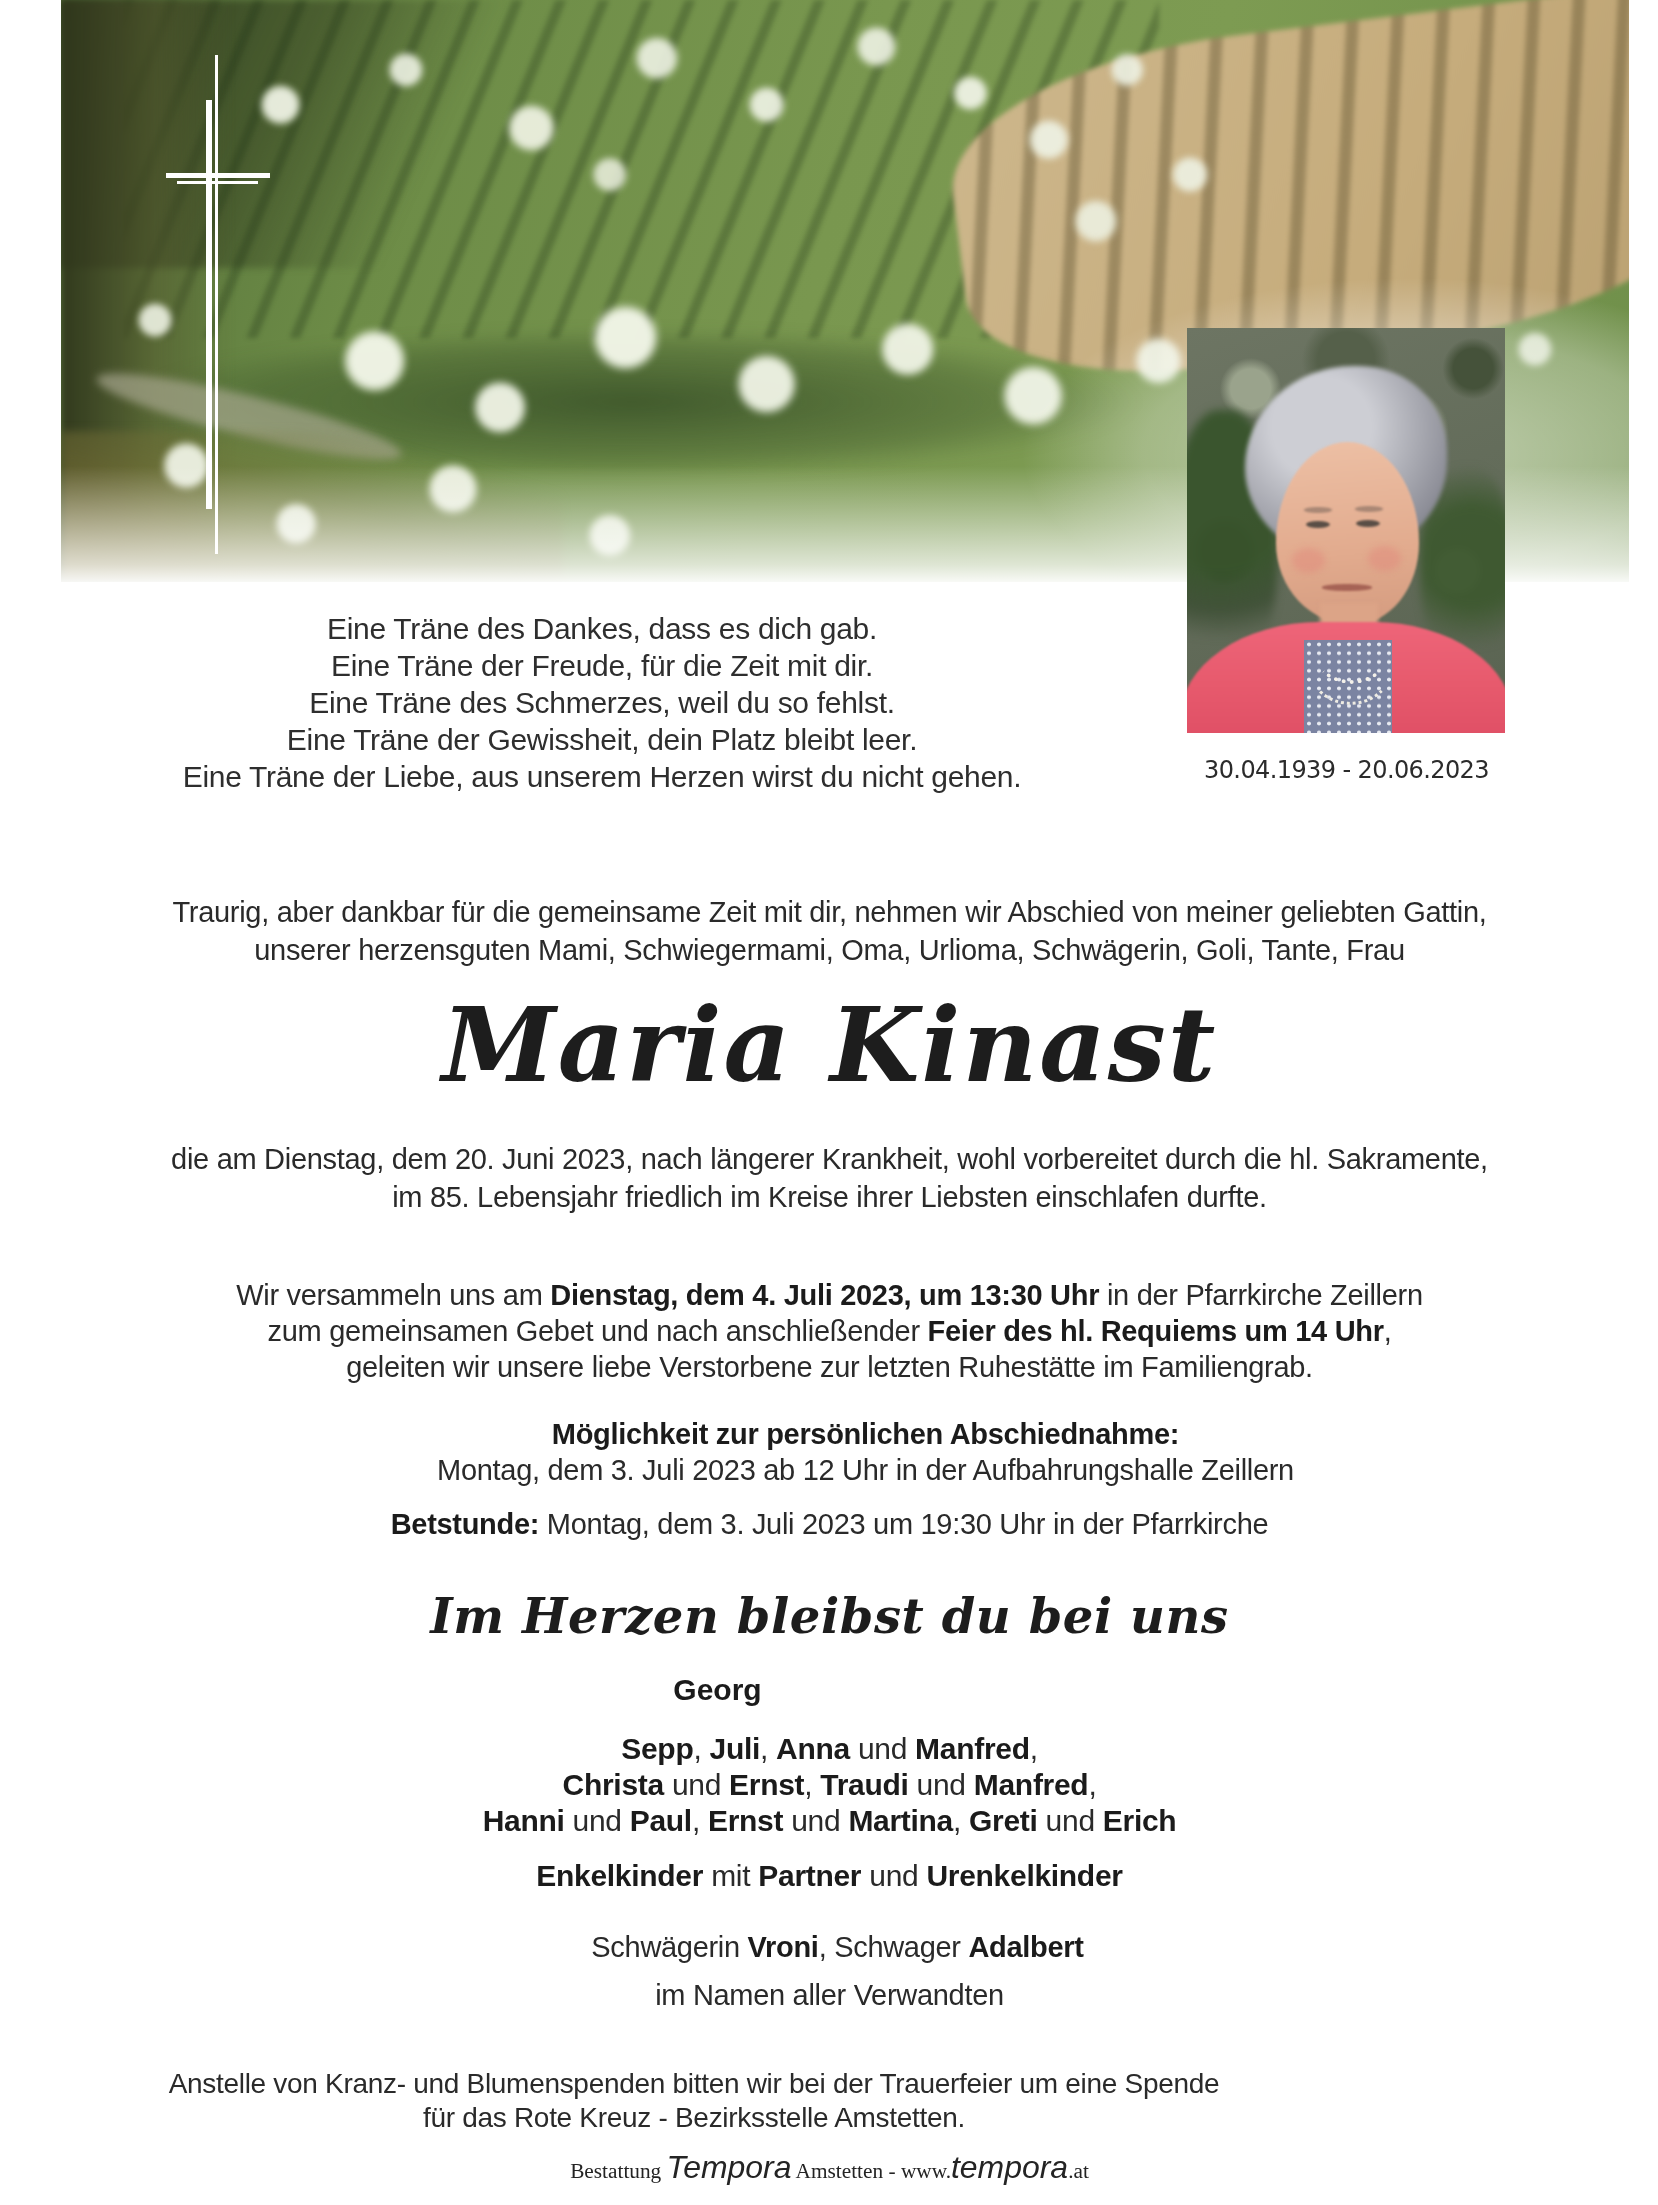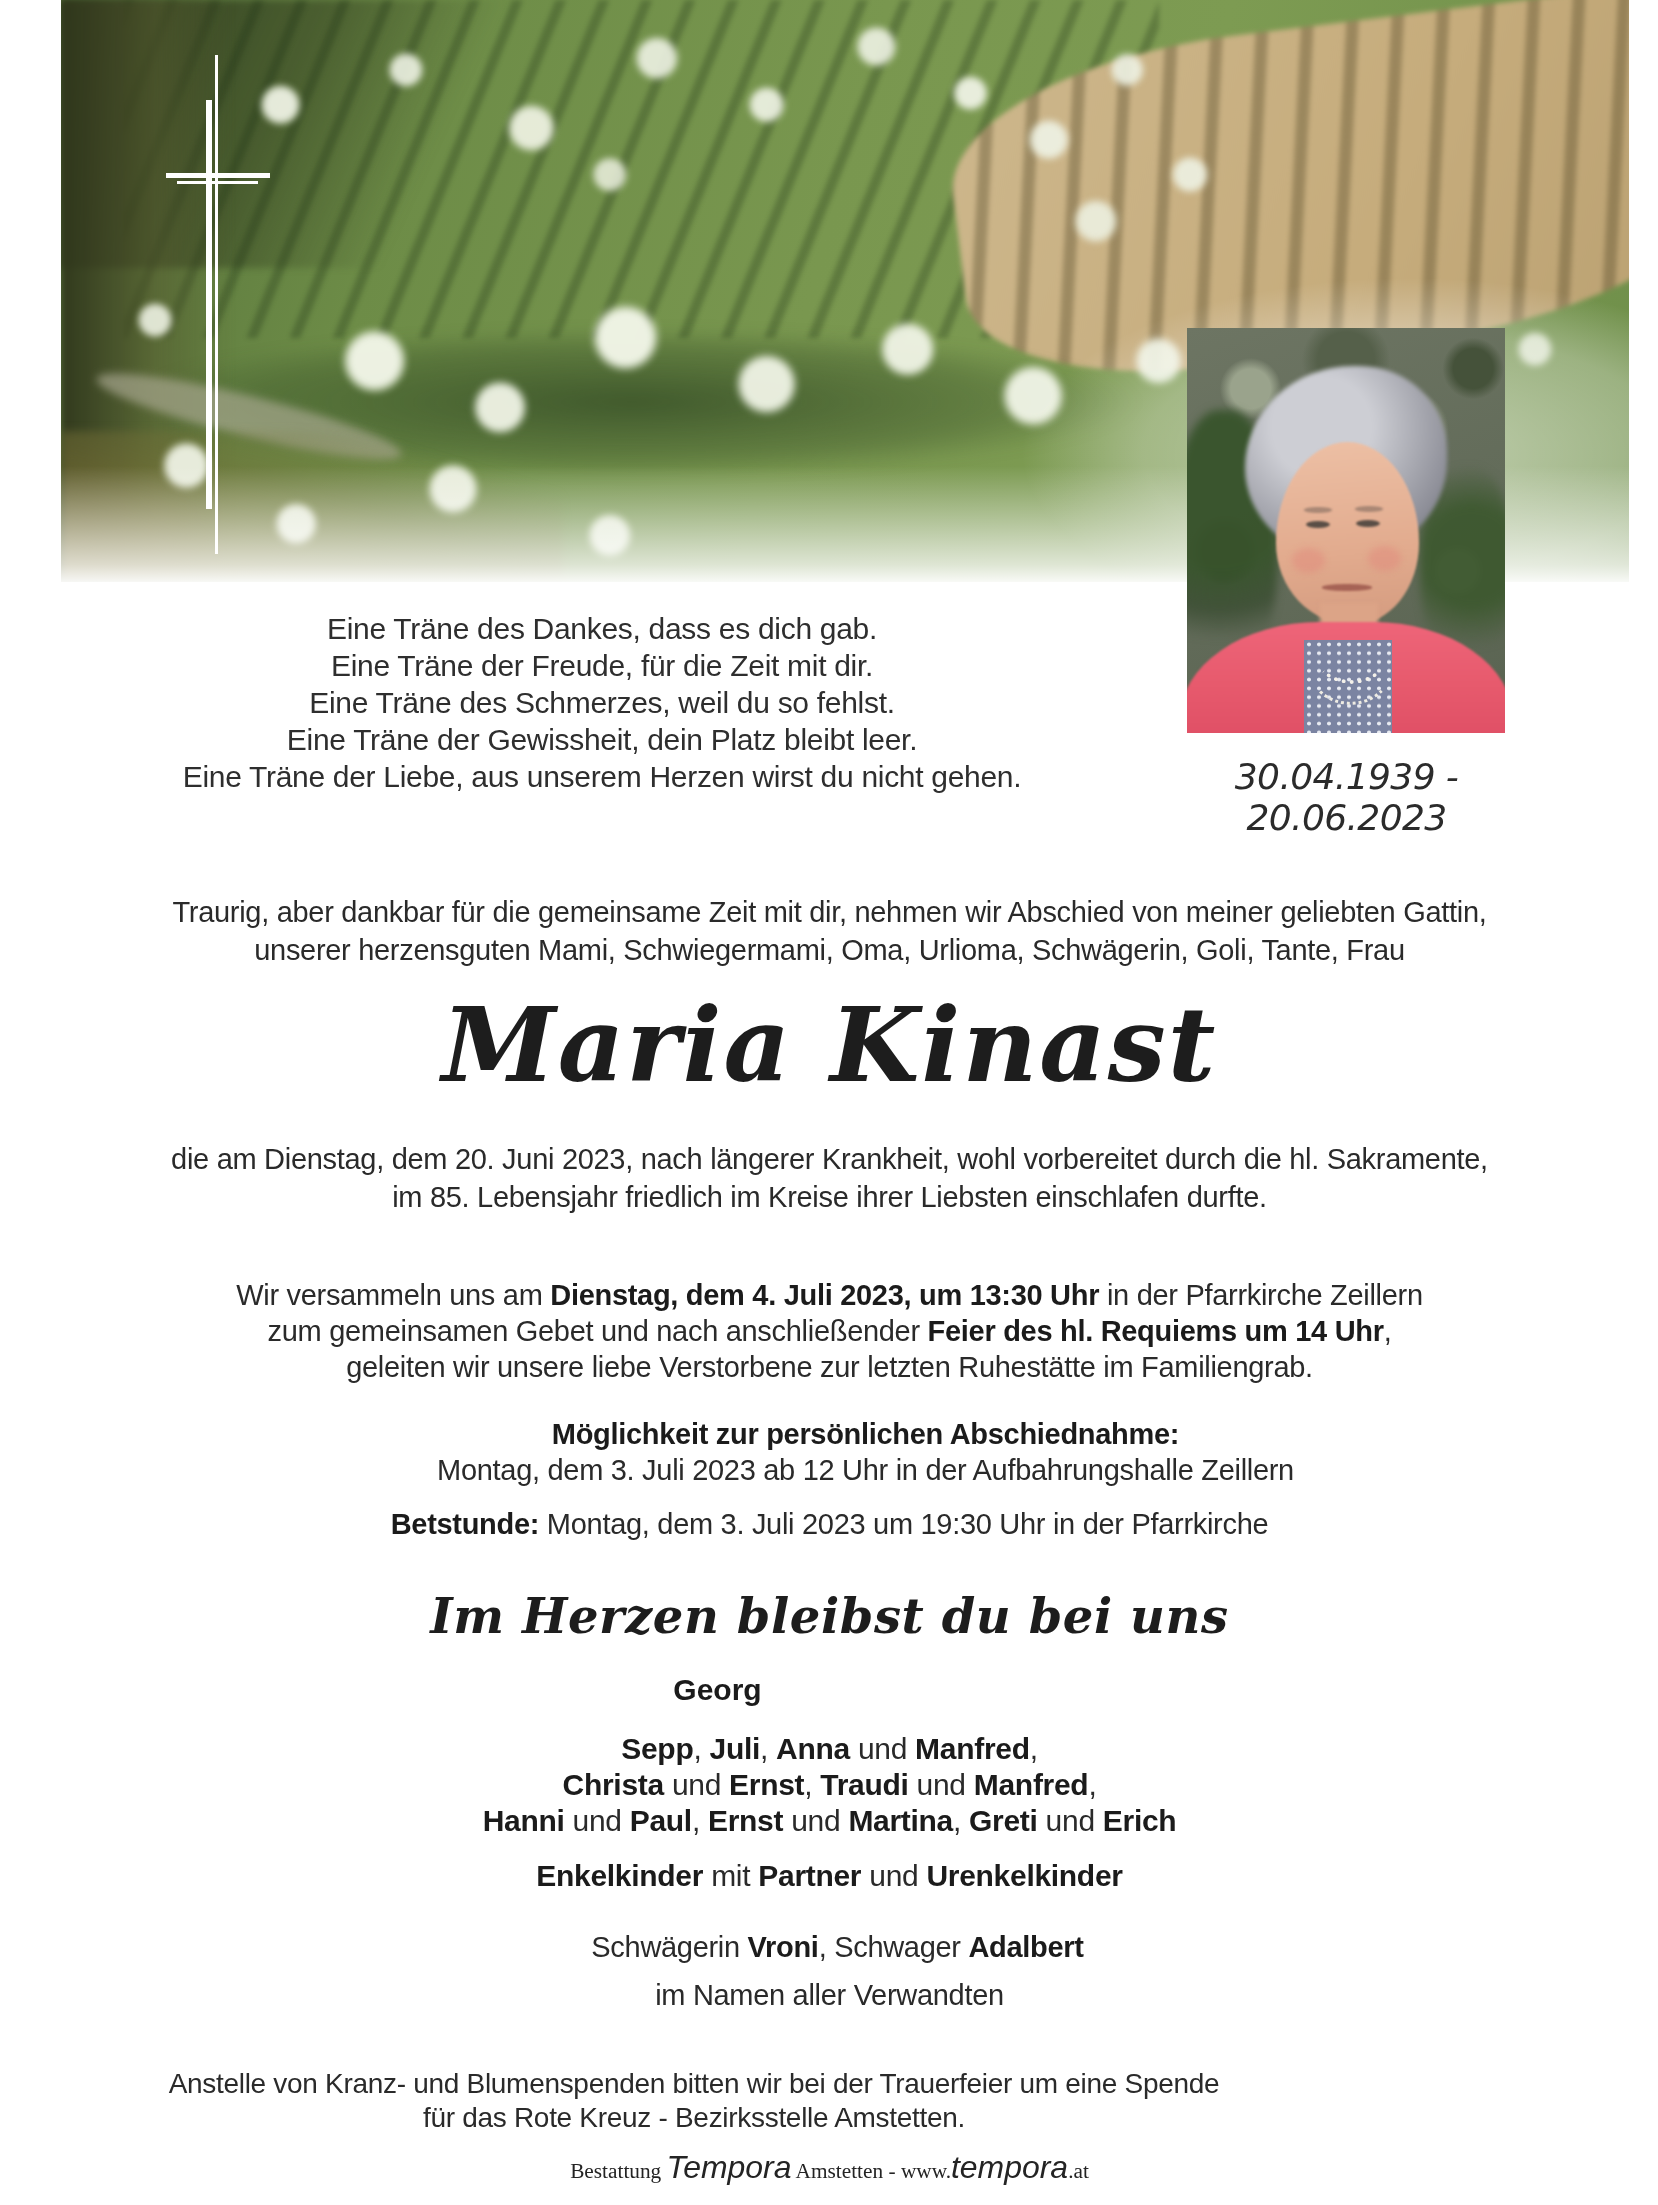--- a/index.html
+++ b/index.html
@@ -108,22 +108,22 @@
     background-color:#7b84a2;
     background-image:radial-gradient(circle 1.6px at 50% 50%,rgba(238,240,246,.95) 0 1.6px,rgba(0,0,0,0) 2.2px);
     background-size:10px 8.8px;filter:blur(0.6px);}
   .p-pearls1{left:124px;top:285px;width:73px;height:63px;border-radius:50%;
     border:4.4px dotted #f4f1ea;border-color:rgba(0,0,0,0) rgba(0,0,0,0) #f4f1ea rgba(0,0,0,0);}
   .p-pearls2{left:118px;top:289px;width:85px;height:82px;border-radius:50%;
     border:3.8px dotted #efecе3;border:3.8px dotted #efece3;border-color:rgba(0,0,0,0) rgba(0,0,0,0) #efece3 rgba(0,0,0,0);}
 
   
   .poem{left:0;top:610px;width:1204px;font-size:30px;line-height:37px;letter-spacing:-0.3px;color:#2e2e2e;}
-  .dates{left:1152px;top:756px;width:389px;font-size:36px;letter-spacing:-0.6px;color:#2b2b2b;
-         font-family:"DejaVu Sans",sans-serif;font-style:italic;}
+  .dates{left:1152px;top:756px;width:389px;font-size:24px;letter-spacing:-0.6px;color:#2b2b2b;
+         font-family:"DejaVu Sans",sans-serif;}
   .intro{left:0;top:893px;width:1659px;font-size:29px;line-height:38px;letter-spacing:-0.3px;}
   .deceased-name{left:0;top:985px;width:1659px;font-size:103px;line-height:119px;
     font-family:"DejaVu Serif",serif;font-style:italic;font-weight:700;letter-spacing:1.9px;color:#1d1d1d;}
   .death-par{left:0;top:1140px;width:1659px;font-size:29px;line-height:38px;letter-spacing:-0.3px;}
   .gathering{left:0;top:1277px;width:1659px;font-size:29px;line-height:36px;letter-spacing:-0.3px;}
   .farewell{left:0;top:1416px;width:1659px;font-size:29px;line-height:36px;letter-spacing:-0.3px;padding-left:36px;}
   .betstunde{left:0;top:1508px;width:1659px;font-size:29px;letter-spacing:-0.3px;}
   .script-line{left:0;top:1588px;width:1659px;font-size:48px;
     font-family:"DejaVu Serif",serif;font-style:italic;font-weight:700;letter-spacing:0.6px;color:#1d1d1d;}
   .georg{left:0;top:1673px;width:1435px;font-size:30px;font-weight:700;color:#1b1b1b;}

